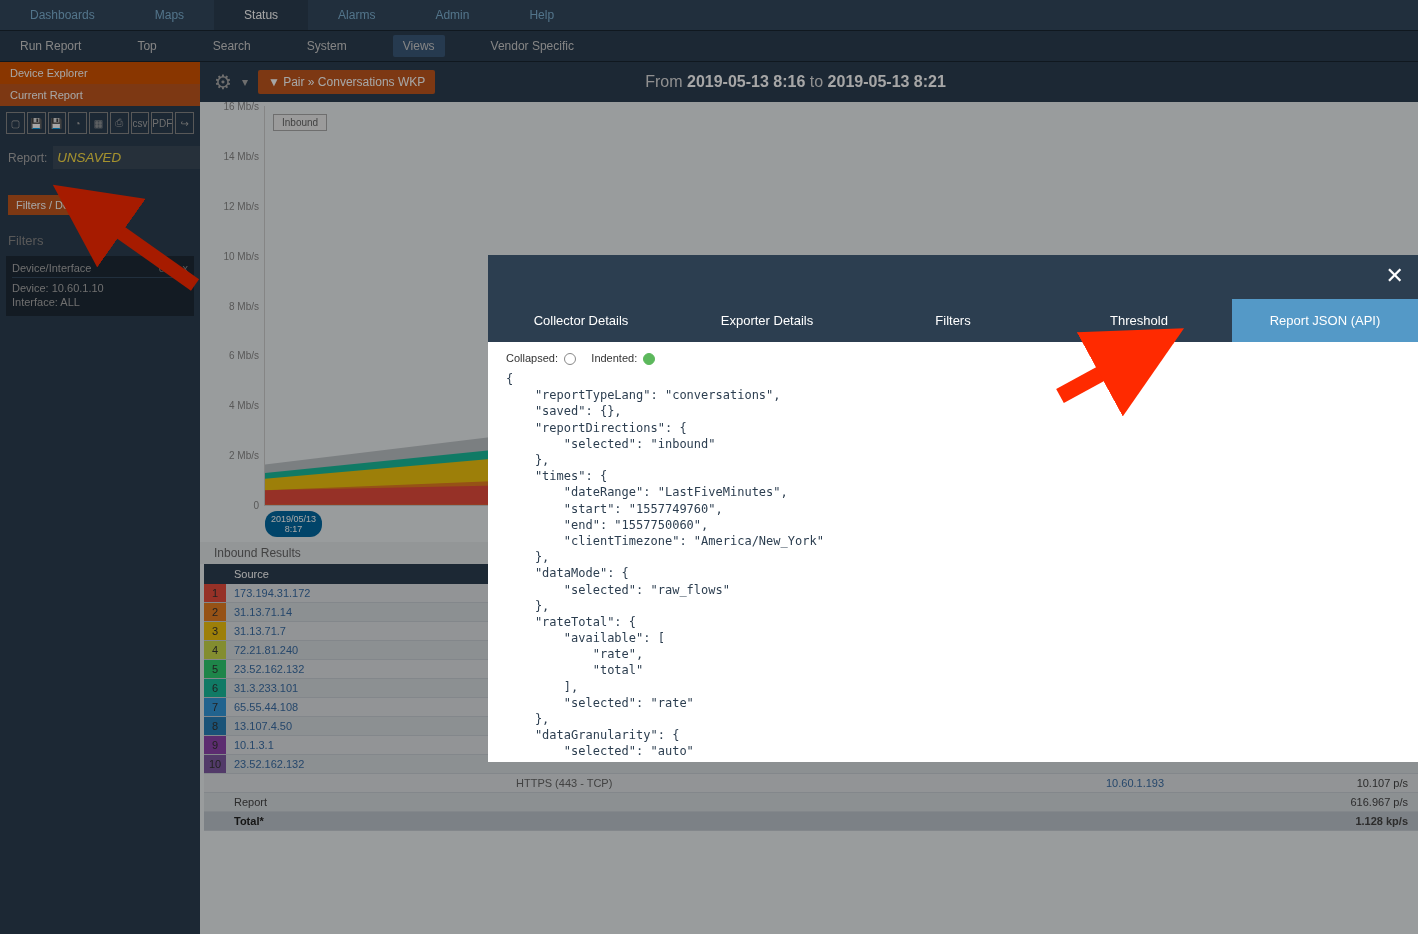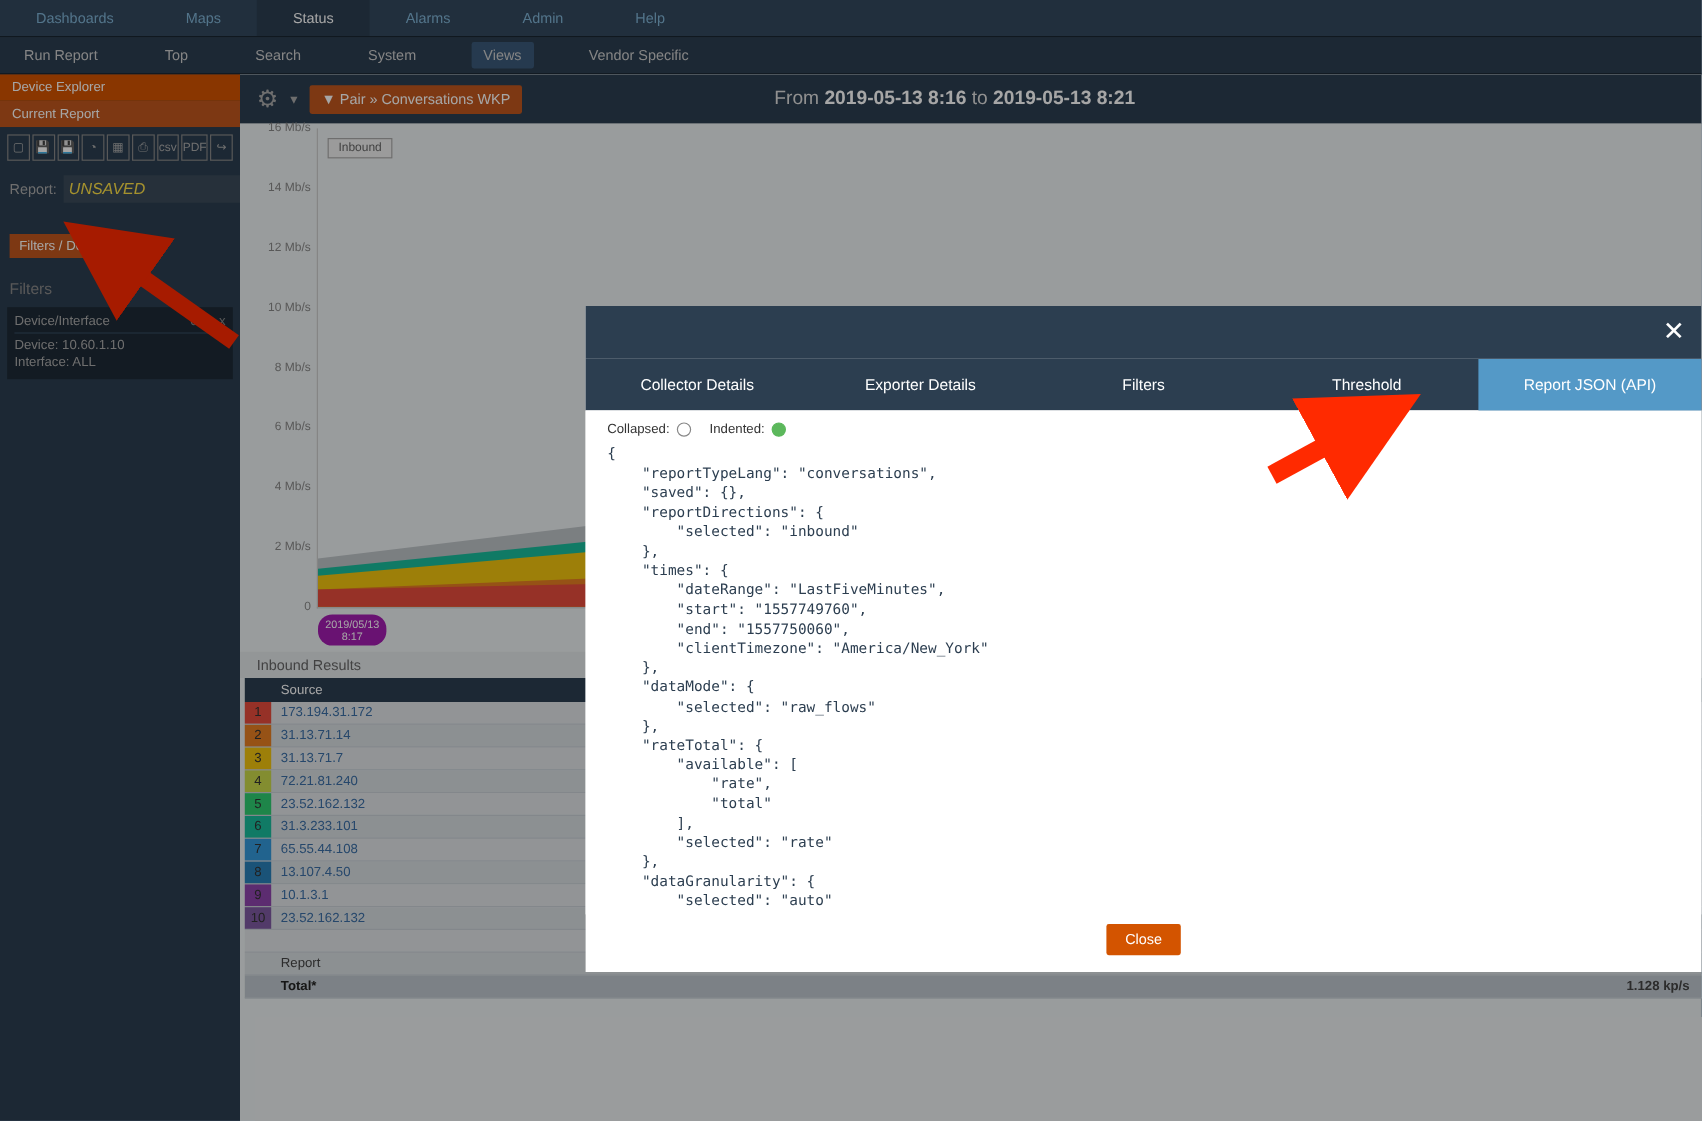--- a/index.html
+++ b/index.html
@@ -40,21 +40,21 @@
 .pair-btn { background: #c0571e; color: #fff; padding: 5px 10px; border-radius: 2px; cursor:pointer; }
 .from-to { margin-left: 200px; color: #ddd; font-size: 16px;}
 .from-to b { color: #fff; }
 
 .chart-meta { color: #777; font-size: 11px; padding: 8px 14px 2px; background: #ecf0f1;}
 .chart-wrap { background: #ecf0f1; padding: 4px 14px 10px; position:relative; height: 440px;}
 .chart { position: relative; height: 400px; margin-left: 50px; border-left: 1px solid #ccc; border-bottom: 1px solid #ccc; }
 .ytick { position: absolute; right: 100%; transform: translateY(50%); font-size: 10px; color: #888; padding-right: 6px; white-space: nowrap;}
 .inbound-badge { position: absolute; top: 8px; left: 8px; border: 1px solid #aaa; padding: 2px 8px; font-size: 10px; color: #666; background:#eee;}
 .area { position:absolute; bottom:0; left:0; width:75%; }
-.xtick-box { position:absolute; top: 100%; left: 0; background: #a21caf; color:#fff; font-size:9px; padding:3px 6px; text-align:center; border-radius:12px; margin-top: 6px;}
+.xtick-box { position:absolute; top: 100%; left: 0; background: #0369a1; color:#fff; font-size:9px; padding:3px 6px; text-align:center; border-radius:12px; margin-top: 6px;}
 
 
 .results-hdr { color:#666; padding:4px 14px; background:#e2e6e9; font-size:12px;}
 .tbl { width: calc(100% - 4px); margin-left:4px;}
 .tbl .thead { background: #2c3e50; color:#fff; display:flex; font-size:11px; }
 .tbl .thead .c { padding: 4px 8px; }
 .tbl .row { display:flex; font-size:11px; background:#e0e4e7; border-bottom:1px solid #c9d0d6;}
 .tbl .row:nth-child(even){background:#d7dde1;}
 .tbl .row.totalr { background:#bfc7ce; font-weight:bold;}
 .tbl .idx { width: 22px; text-align:center; padding:3px 0; color:#333;}
@@ -293,23 +293,20 @@
     "rateTotal": {
         "available": [
             "rate",
             "total"
         ],
         "selected": "rate"
     },
     "dataGranularity": {
         "selected": "auto"</div>
   </div>
-  <div class="modal-foot">
-    <button class="close-btn">Close</button>
-  </div>
 </div>
 
 <div class="arrow" style="top:326px; left:1050px;">
   <svg width="140" height="80">
       <defs>
         <marker id="ah2" markerWidth="6" markerHeight="6" refX="5" refY="3" orient="auto">
           <polygon points="0 0, 6 3, 0 6" fill="#ff2a00"></polygon>
         </marker>
       </defs>
   <line x1="10" y1="70" x2="120" y2="10" stroke="#ff2a00" stroke-width="16" marker-end="url(#ah2)"></line>

